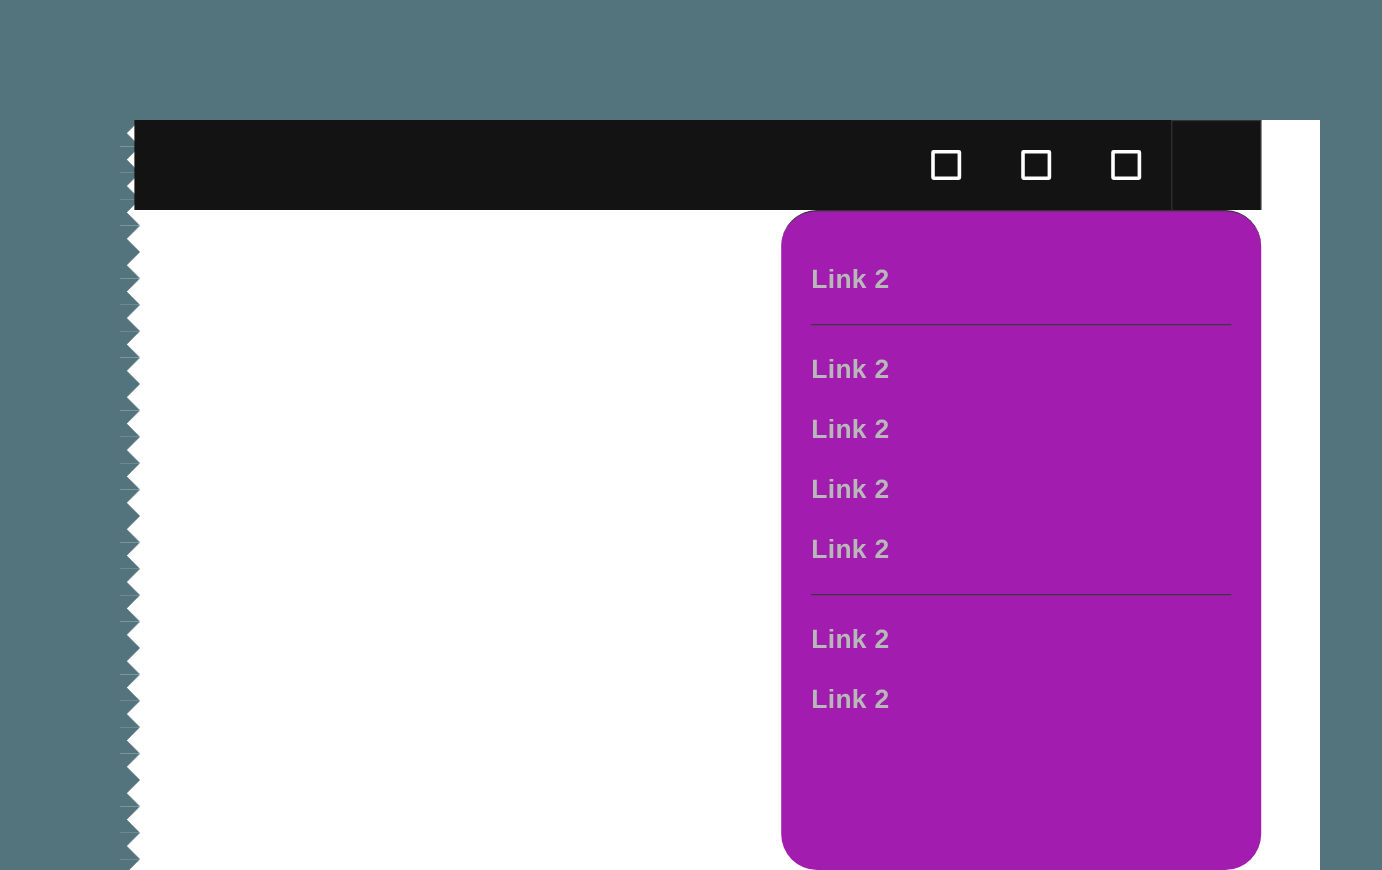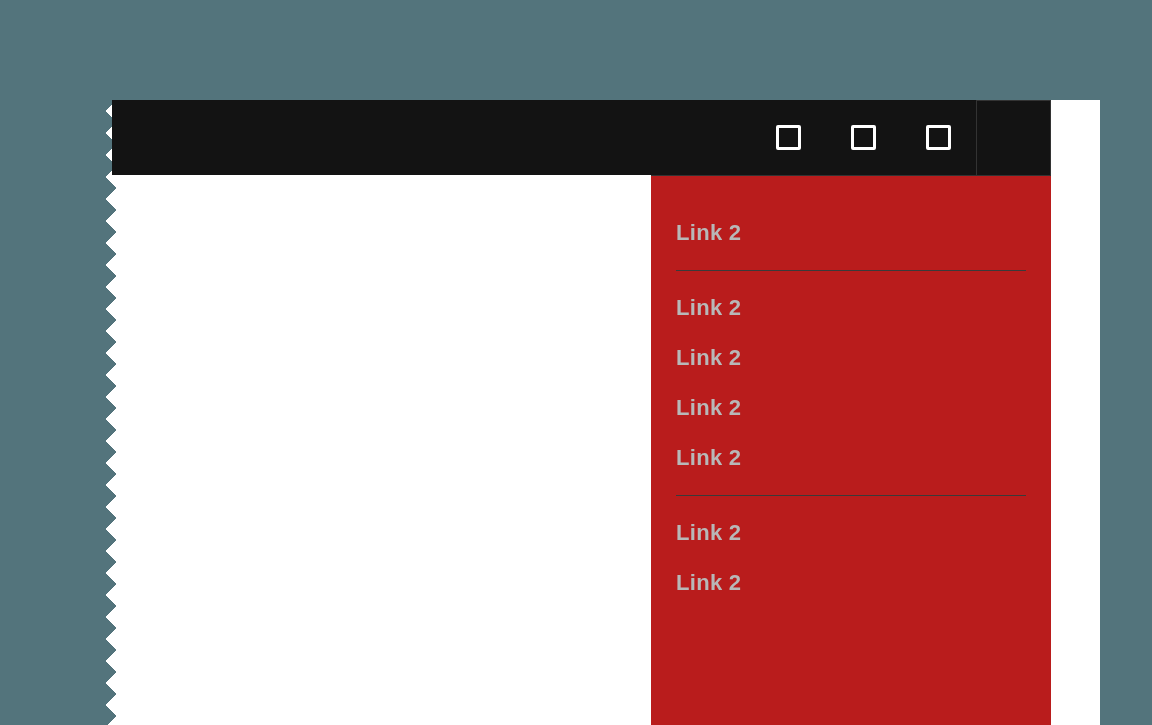--- a/index.html
+++ b/index.html
@@ -74,23 +74,24 @@
       height: 6px;
       background: #fff;
       border-radius: 1px;
     }
     .dropdown {
       position: absolute;
       top: 175px;
       left: 651px;
       right: 101px;
       bottom: 0;
-      background: #b91c1c;
+      background: #a21caf;
       padding: 32px 25px 0 25px;
       border-top: 1px solid #333;
+      border-radius: 30px;
     }
     .active-wrap {
       position: absolute;
       top: 100px;
       left: 976px;
       width: 75px;
       height: 75px;
       border: 1px solid #333;
       border-bottom: none;
       background: #131313;

